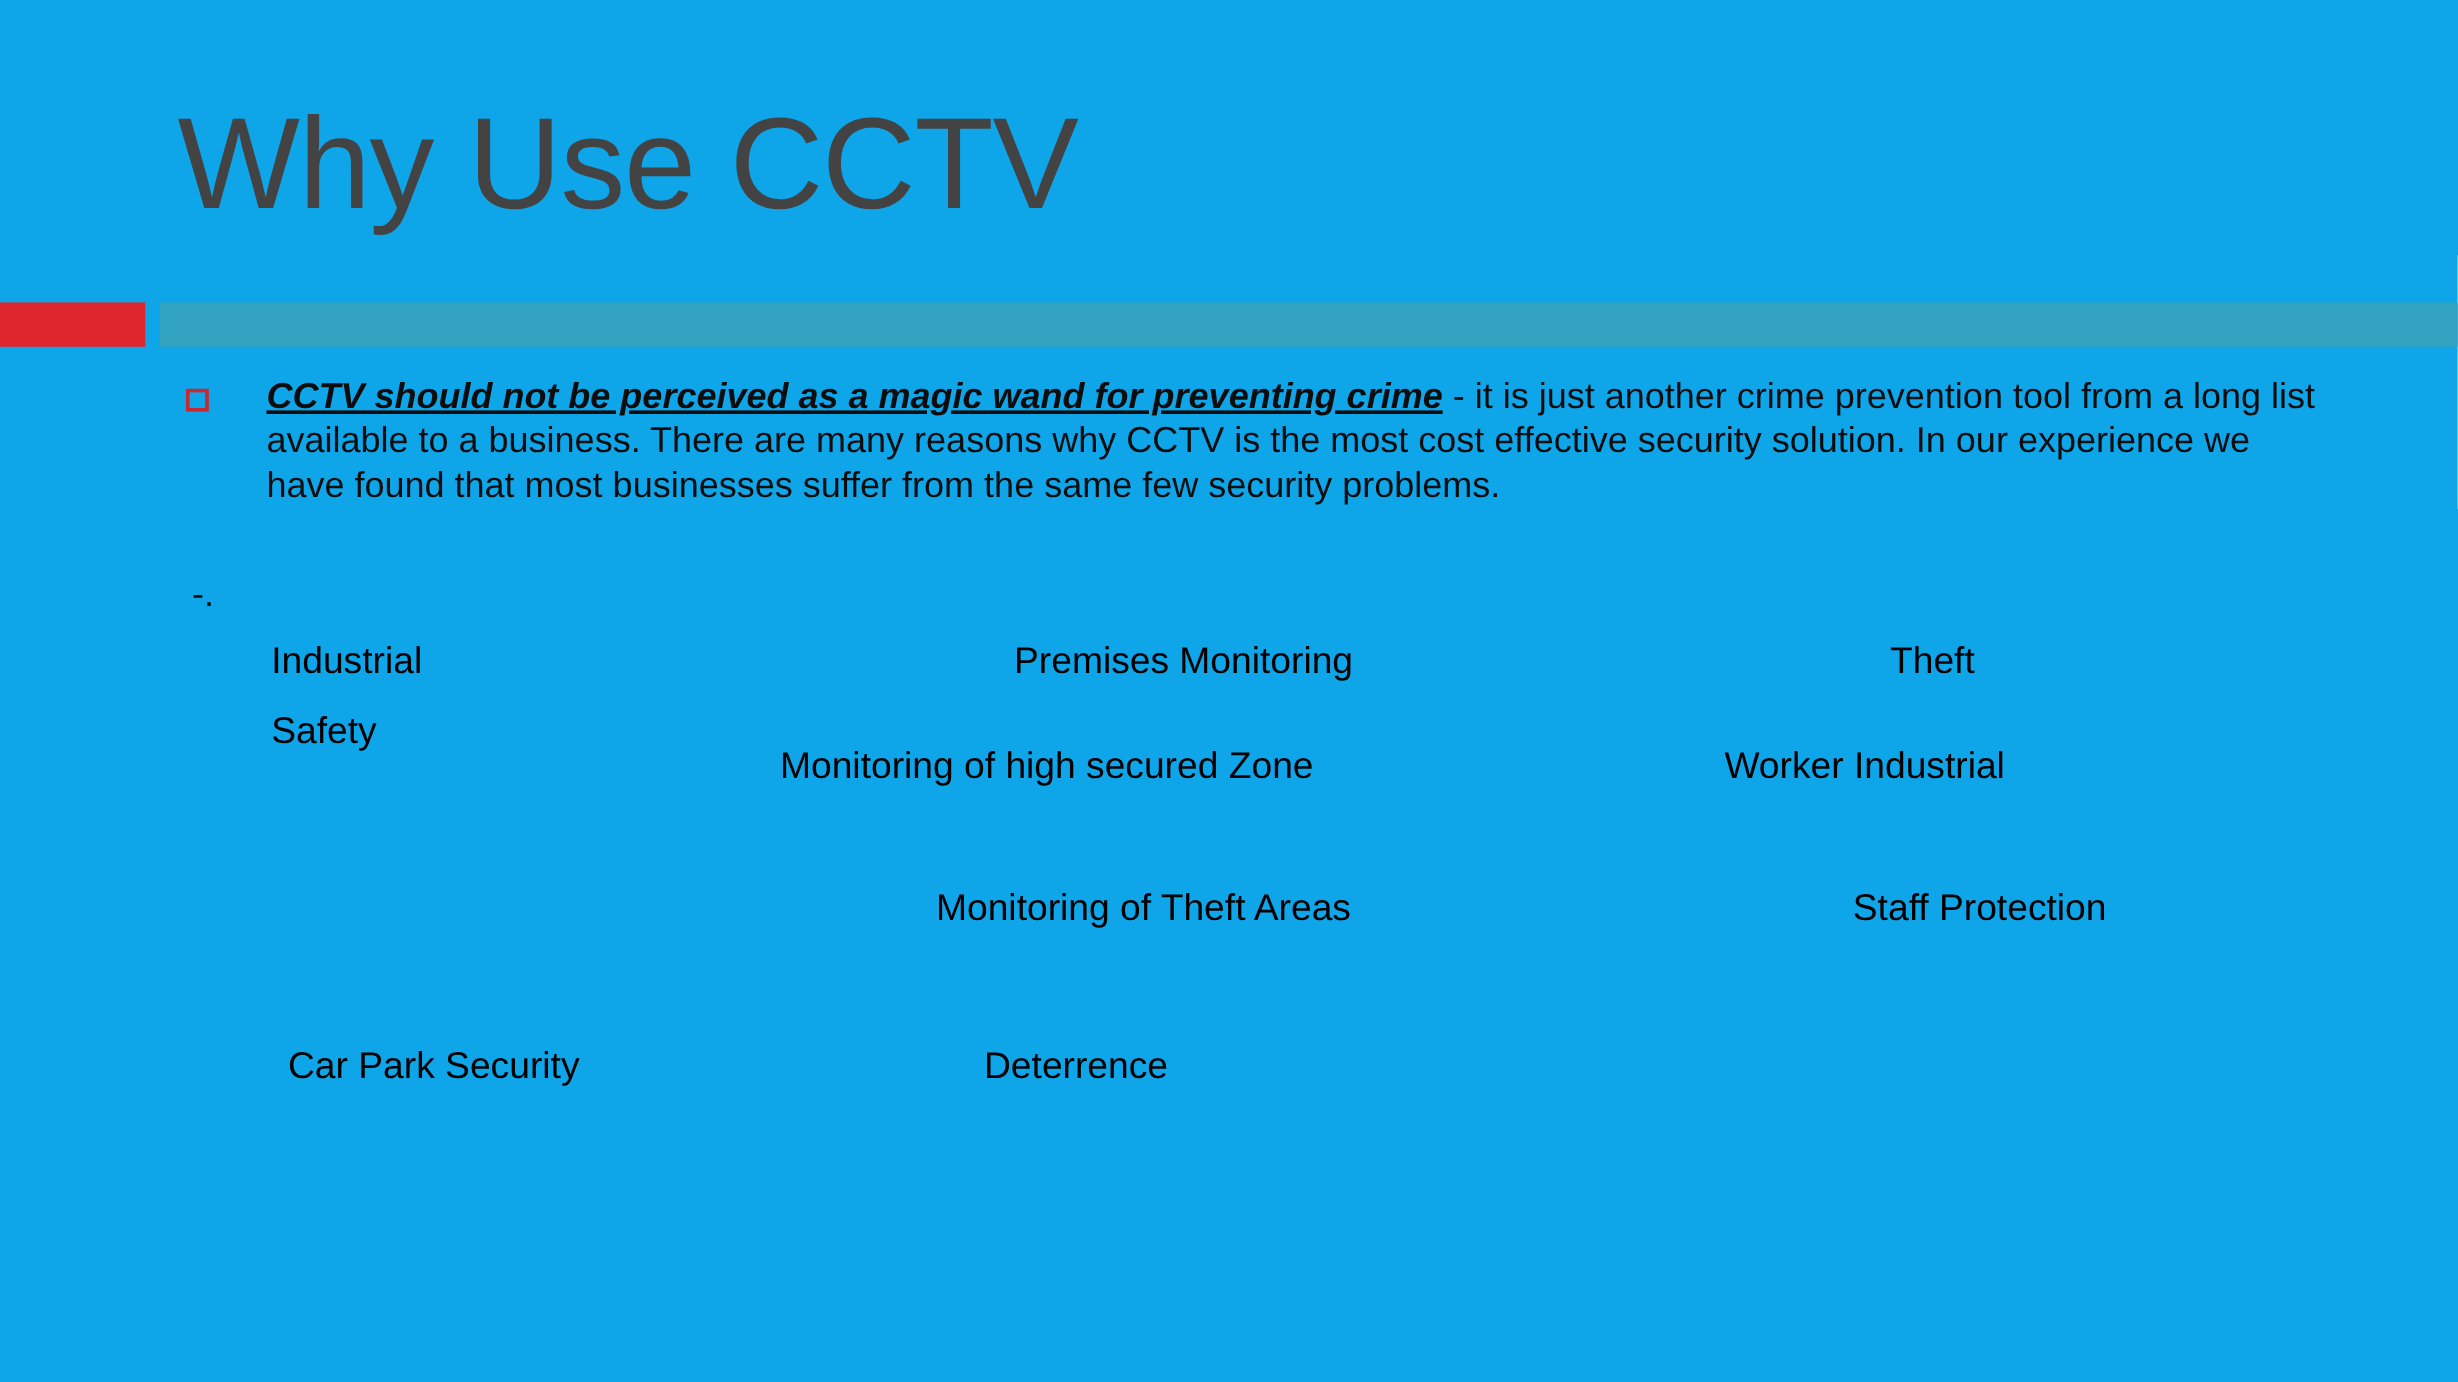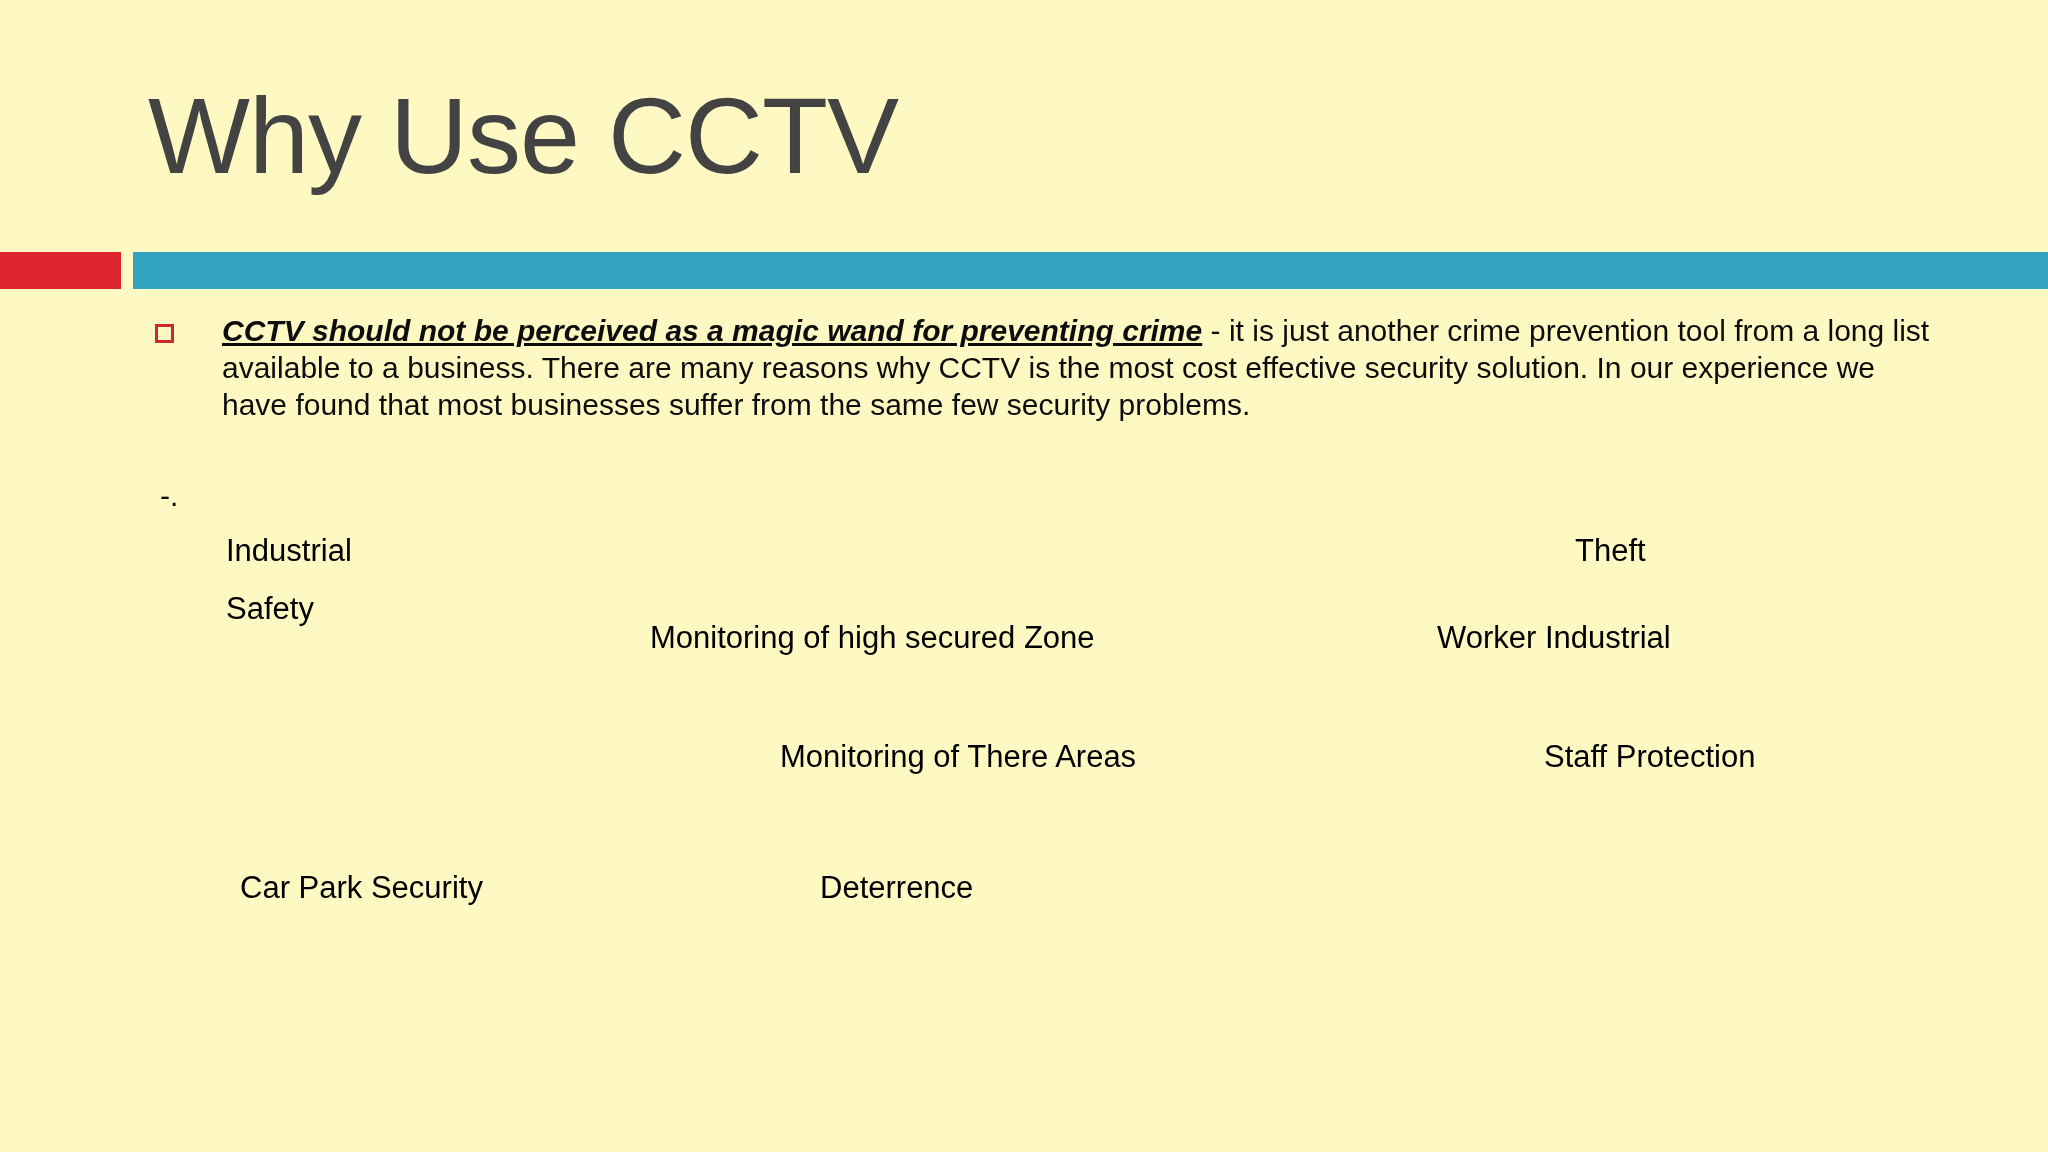--- a/index.html
+++ b/index.html
@@ -11,21 +11,21 @@
     width: 2048px;
     height: 1152px;
     overflow: hidden;
     font-family: "Liberation Sans", sans-serif;
     position: relative;
   }
 
   .slide {
     position: absolute;
     inset: 0;
-    background: #fef9c3;
+    background: #0ea5e9;
   }
 
   
   .slide-title {
     position: absolute;
     left: 148px;
     top: 78px;
     font-family: "Liberation Sans", sans-serif;
     font-size: 108px;
     line-height: 1.08;
@@ -153,30 +153,31 @@
     <span class="bullet-marker" style="border-color: rgb(200, 40, 46);"></span>
     <div class="para">
       <span class="lead">CCTV should not be perceived as a magic wand for preventing crime</span><span> - it is just another crime prevention tool from a long list available to a business. There are many reasons why CCTV is the most cost effective security solution. In our experience we have found that most businesses suffer from the same few security problems.</span>
     </div>
   </div>
 
   <div class="stray-dash">-.</div>
 
   <div class="item wrap i-industrial-safety">Industrial Safety</div>
 
+  <div class="item i-premises-monitoring">Premises Monitoring</div>
 
   <div class="item i-theft">Theft</div>
 
 
   <div class="item i-monitoring-high-secured">Monitoring of high secured Zone</div>
 
   <div class="item i-worker-management">Worker Industrial</div>
 
 
-  <div class="item i-monitoring-public">Monitoring of There Areas</div>
+  <div class="item i-monitoring-public">Monitoring of Theft Areas</div>
 
   <div class="item i-staff-protection">Staff Protection</div>
 
   <div class="item i-car-park-security">Car Park Security</div>
 
   <div class="item i-deterrence">Deterrence</div>
 
 
 </div>
 

